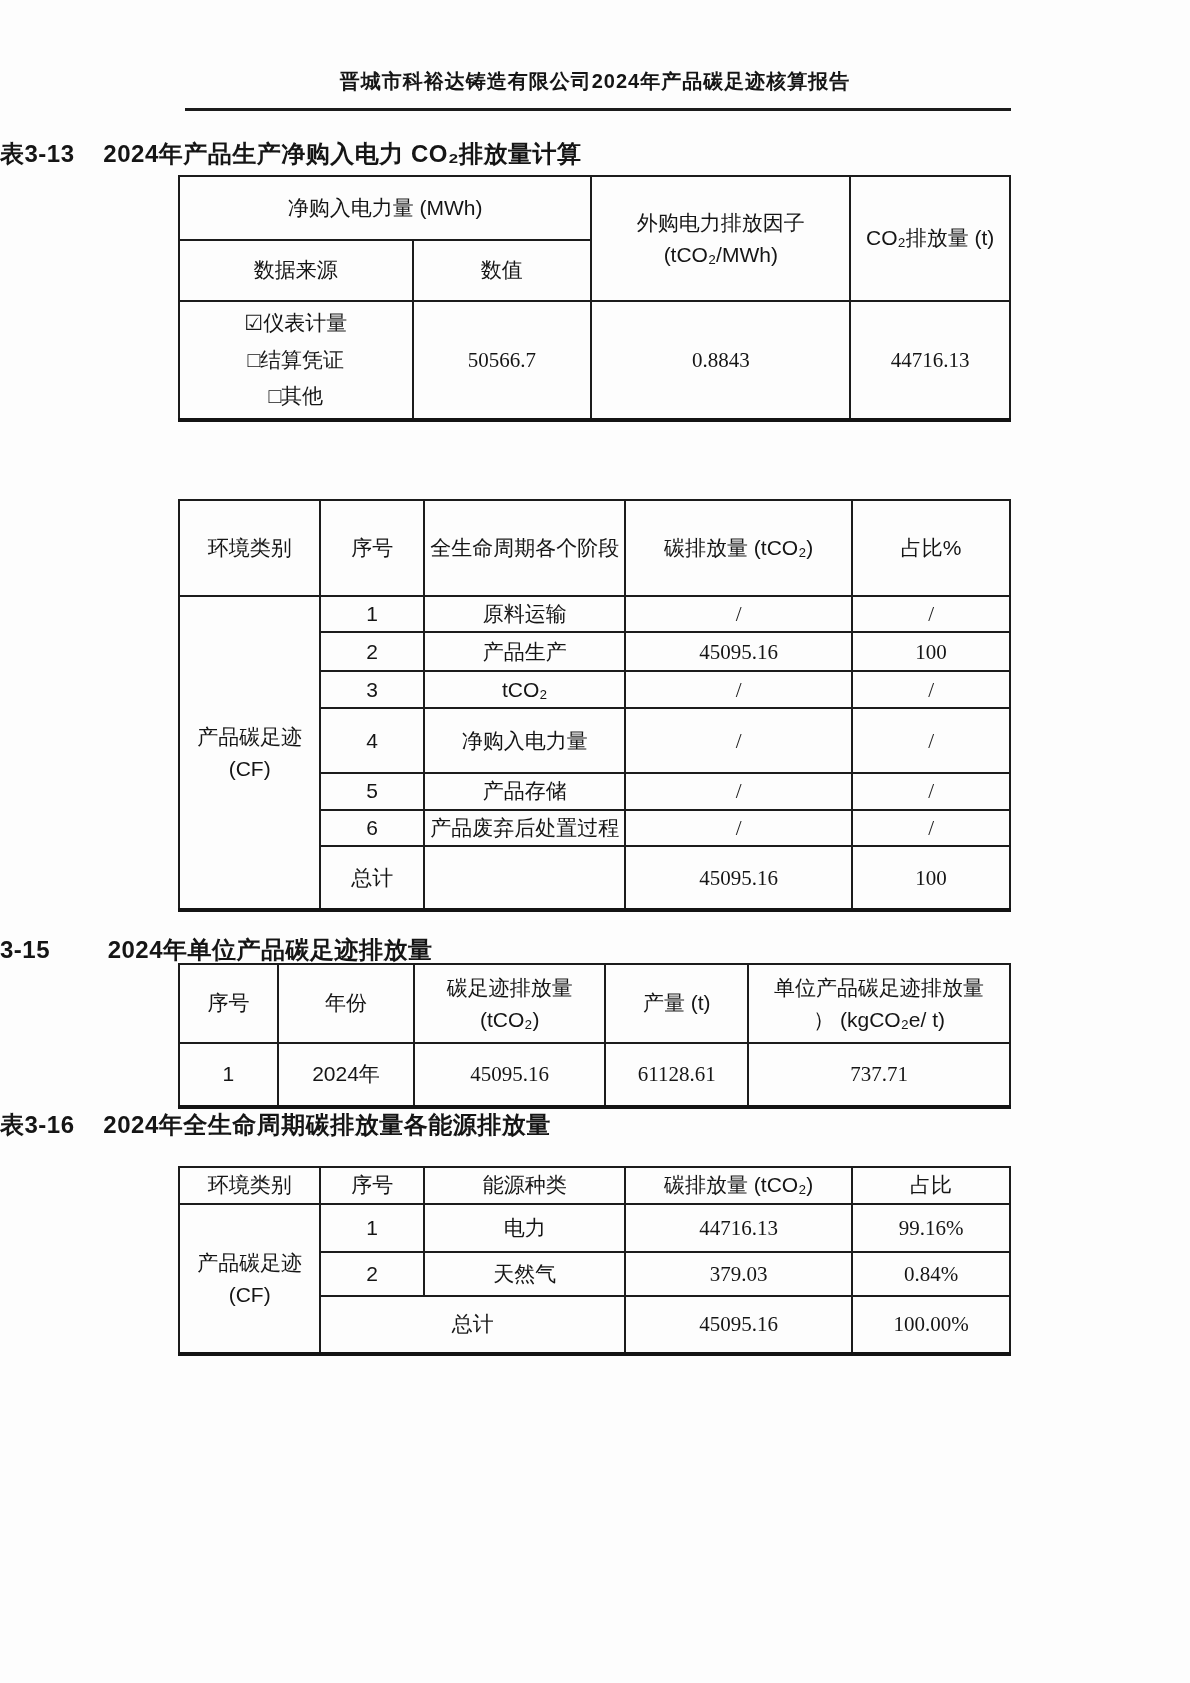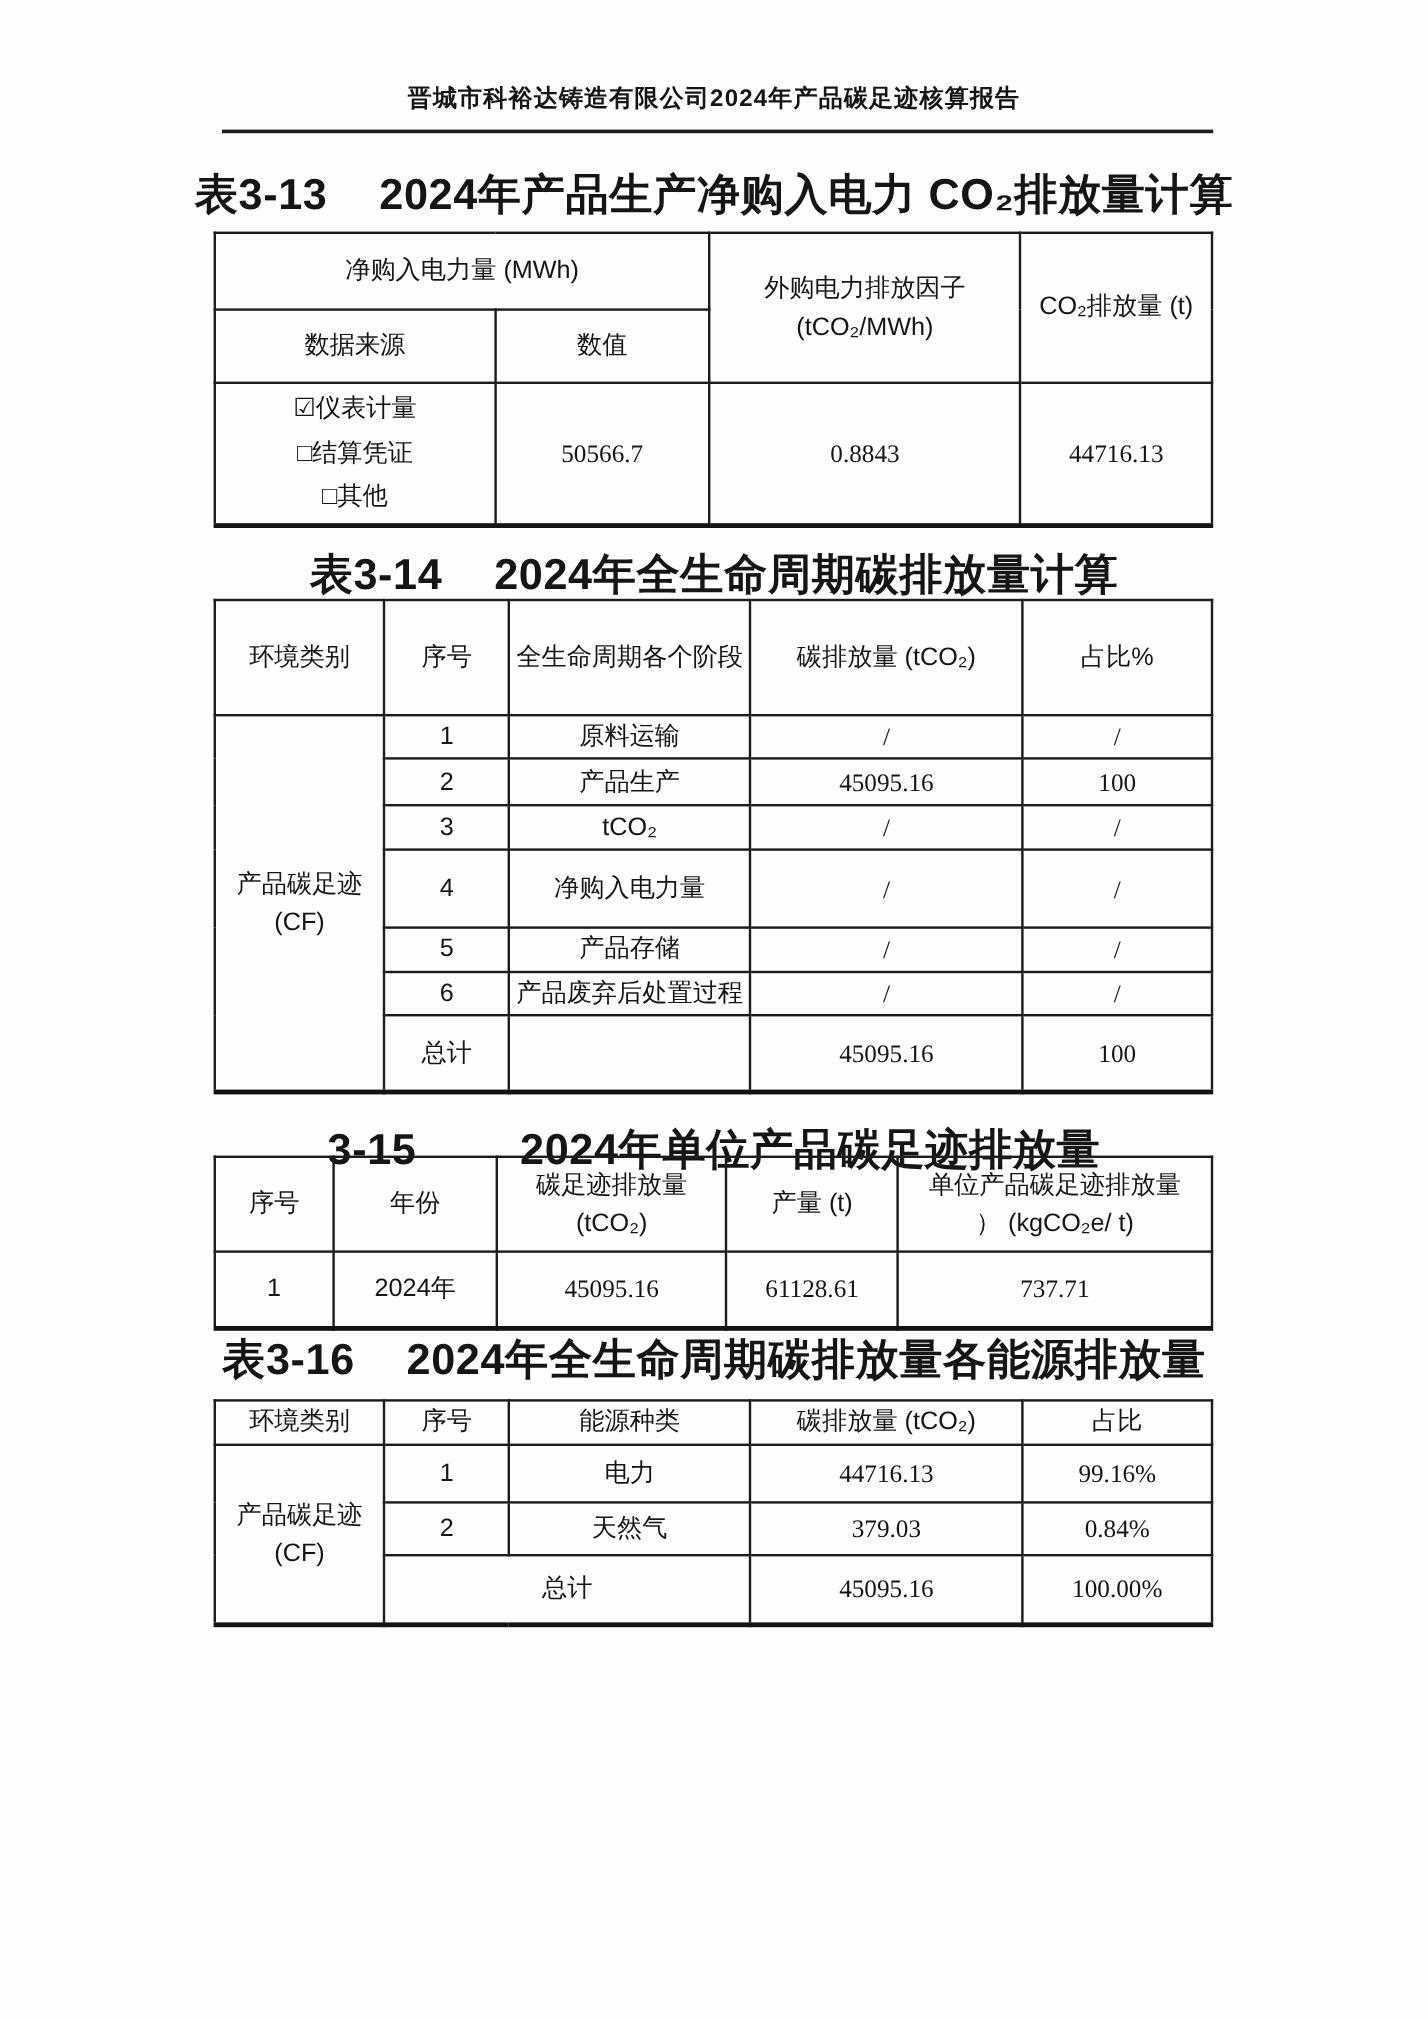--- a/index.html
+++ b/index.html
@@ -14,42 +14,42 @@
   .doc-header {
     position:absolute; top:68px; left:0; width:100%;
     text-align:center; font-size:20px; font-weight:600; letter-spacing:1px;
   }
   .header-rule {
     position:absolute; top:108px; left:185px; width:826px; height:0;
     border-top:3px solid #1c1c1c;
   }
   .tbl-title {
     position:absolute; left:0; width:100%;
-    text-align:center; font-size:36px; font-weight:700; letter-spacing:0.5px;
+    font-size:24px; font-weight:700; letter-spacing:0.5px;
   }
   .tbl-title .prefix { margin-right:1.2em; }
   .tbl-title.wide-gap .prefix { margin-right:2.4em; }
   #t13-title { top:138px; }
   #t14-title { top:455px; }
   #t15-title { top:915px;margin-top:19px; }
   #t16-title { top:1109px; }
 
   table.doc-table {
     position:absolute; left:178px; width:833px;
     border-collapse:collapse; table-layout:fixed;
     font-size:21px;
   }
   table.doc-table td {
     border:2px solid #1c1c1c;
     text-align:center; vertical-align:middle;
     padding:2px 4px; line-height:1.45;
     overflow:hidden;
   }
   table.doc-table { border:2px solid #1c1c1c; border-bottom:4px solid #141414; }
-  #t13 { top:193px; }
+  #t13 { top:175px; }
   #t14 { top:499px; }
   #t15 { top:963px; }
   #t16 { top:1166px; }
 
   .num { font-family:"Liberation Serif", serif; }
   .two-line div { line-height:1.5; }
   .src-cell div { line-height:1.75; }
   .footer-page {
     position:absolute; top:1583px; left:0; width:100%;
     text-align:center; font-size:19px;
@@ -93,23 +93,20 @@
         <div>□结算凭证</div>
         <div>□其他</div>
       </td>
       <td class="num">50566.7</td>
       <td class="num">0.8843</td>
       <td class="num">44716.13</td>
     </tr>
   </tbody>
     </table>
 
-  <div class="tbl-title" id="t14-title">
-    <span class="prefix">表3-14</span><span>2024年全生命周期碳排放量计算</span>
-  </div>
 
   <table class="doc-table" id="t14">
     <colgroup>
         <col style="width:17.0%">
         <col style="width:12.5%">
         <col style="width:24.2%">
         <col style="width:27.3%">
         <col style="width:19.0%">
       </colgroup>
     <tbody>

